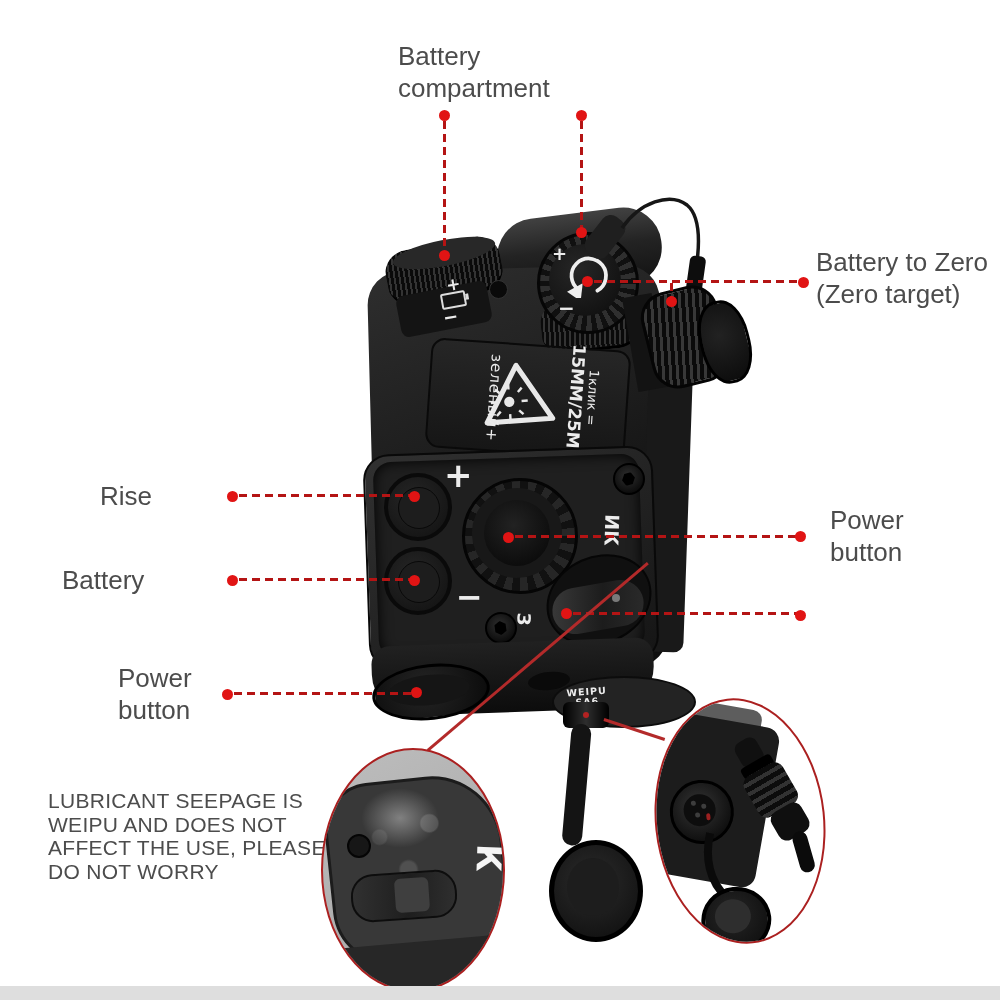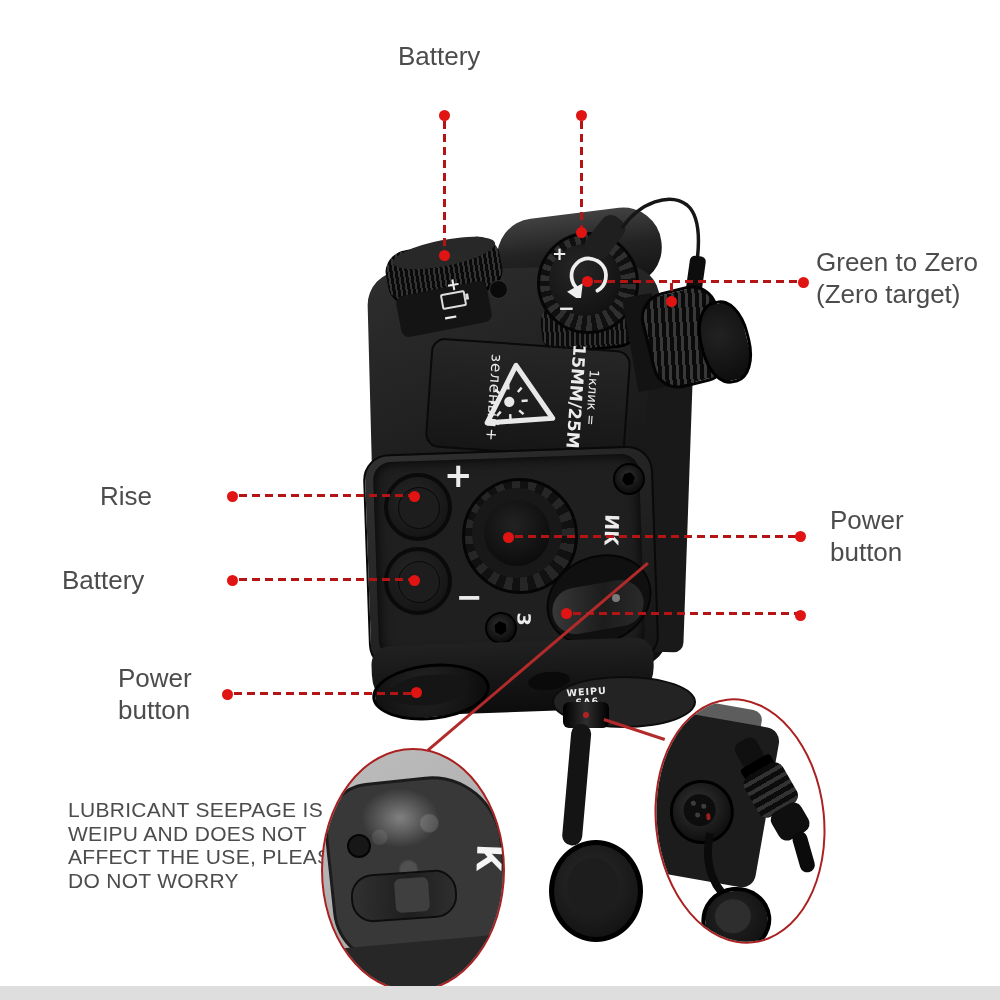--- a/index.html
+++ b/index.html
@@ -154,39 +154,40 @@
     <div class="abs" style="left:583px;top:712px;width:6px;height:6px;border-radius:50%;background:#b32222;"></div>
     <div class="abs" style="left:572px;top:724px;width:20px;height:122px;border-radius:10px;background:#141414;
                 transform:rotate(5deg);transform-origin:top center;"></div>
     <div class="abs" style="left:549px;top:840px;width:84px;height:92px;border-radius:50%;border:5px solid #000;
                 background:radial-gradient(circle at 45% 40%,#2c2c2c,#0c0c0c);"></div>
     <div class="abs" style="left:567px;top:858px;width:52px;height:58px;border-radius:50%;background:#1d1d1d;"></div>
   </div>
 
   <div class="abs lbl" style="left:398px;top:40px;">
     <div>Battery</div>
+    <div>compartment</div>
   </div>
   <div class="abs lbl" style="left:585px;top:40px;">
   </div>
   <div class="abs lbl" style="left:816px;top:246px;">
-    <div>Green to Zero</div>
+    <div>Battery to Zero</div>
     <div>(Zero target)</div>
   </div>
   <div class="abs lbl" style="left:100px;top:480px;">Rise</div>
   <div class="abs lbl" style="left:62px;top:564px;">Battery</div>
   <div class="abs lbl" style="left:830px;top:504px;">
     <div>Power</div>
     <div>button</div>
   </div>
   <div class="abs lbl" style="left:118px;top:662px;">
     <div>Power</div>
     <div>button</div>
   </div>
 
-  <div class="abs note" style="left:68px;top:789px;margin-top:9px;">
+  <div class="abs note" style="left:48px;top:789px;">
     <div>LUBRICANT SEEPAGE IS</div>
     <div>WEIPU AND DOES NOT</div>
     <div>AFFECT THE USE, PLEASE</div>
     <div>DO NOT WORRY</div>
   </div>
 
   <div class="abs dl-v" style="left:443px;top:121px;height:131px;"></div>
   <div class="abs dot" style="left:439px;top:110px;"></div>
   <div class="abs dot" style="left:439px;top:250px;"></div>
 

